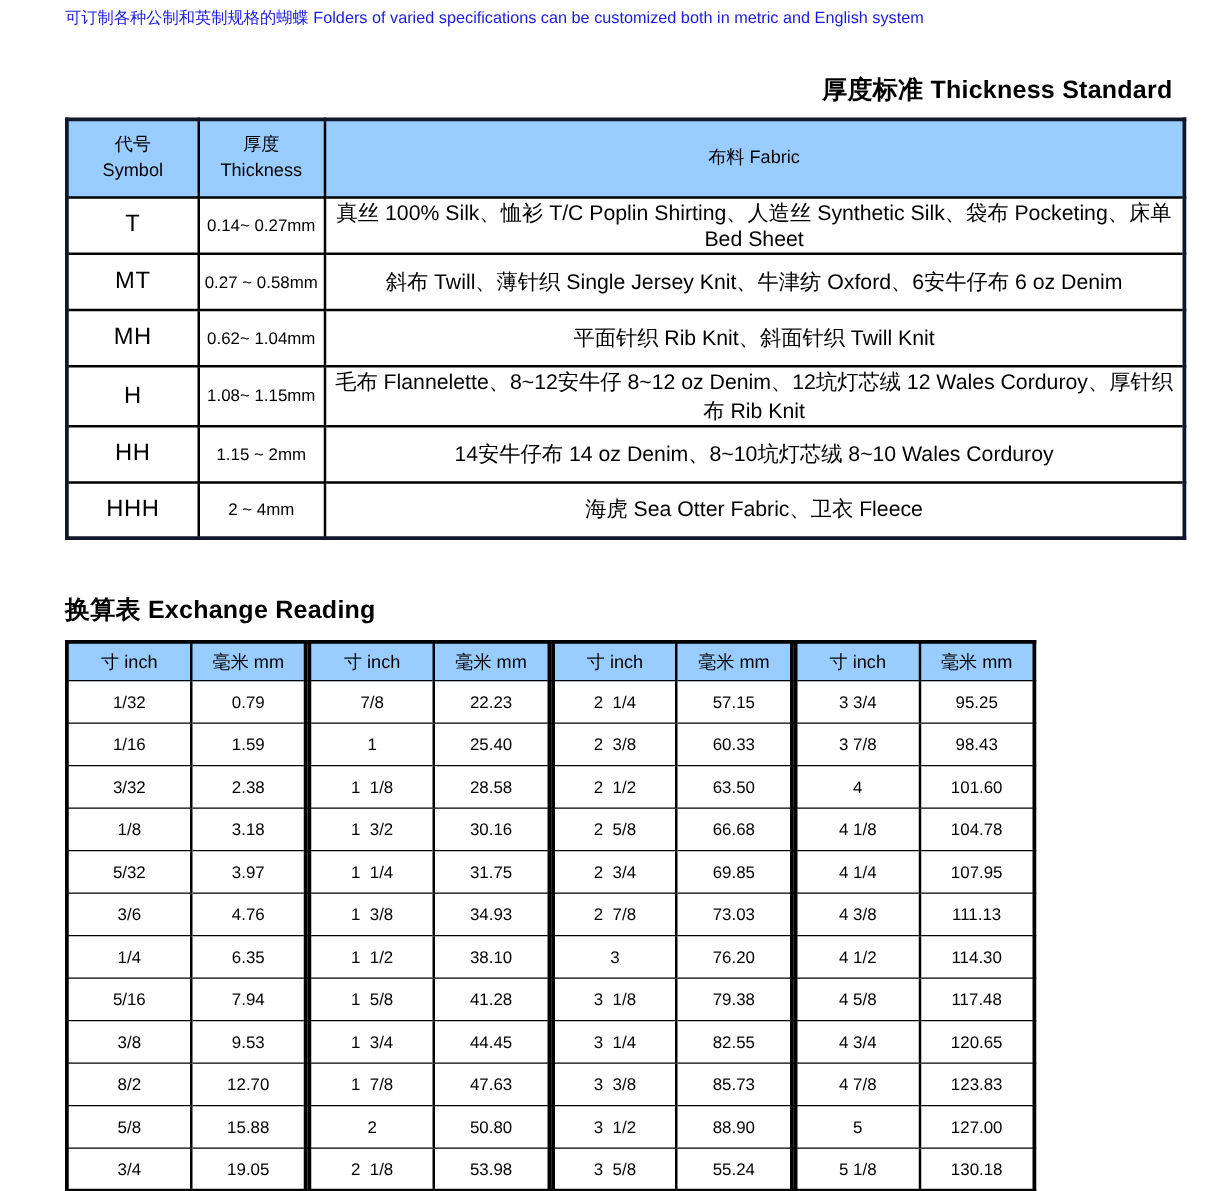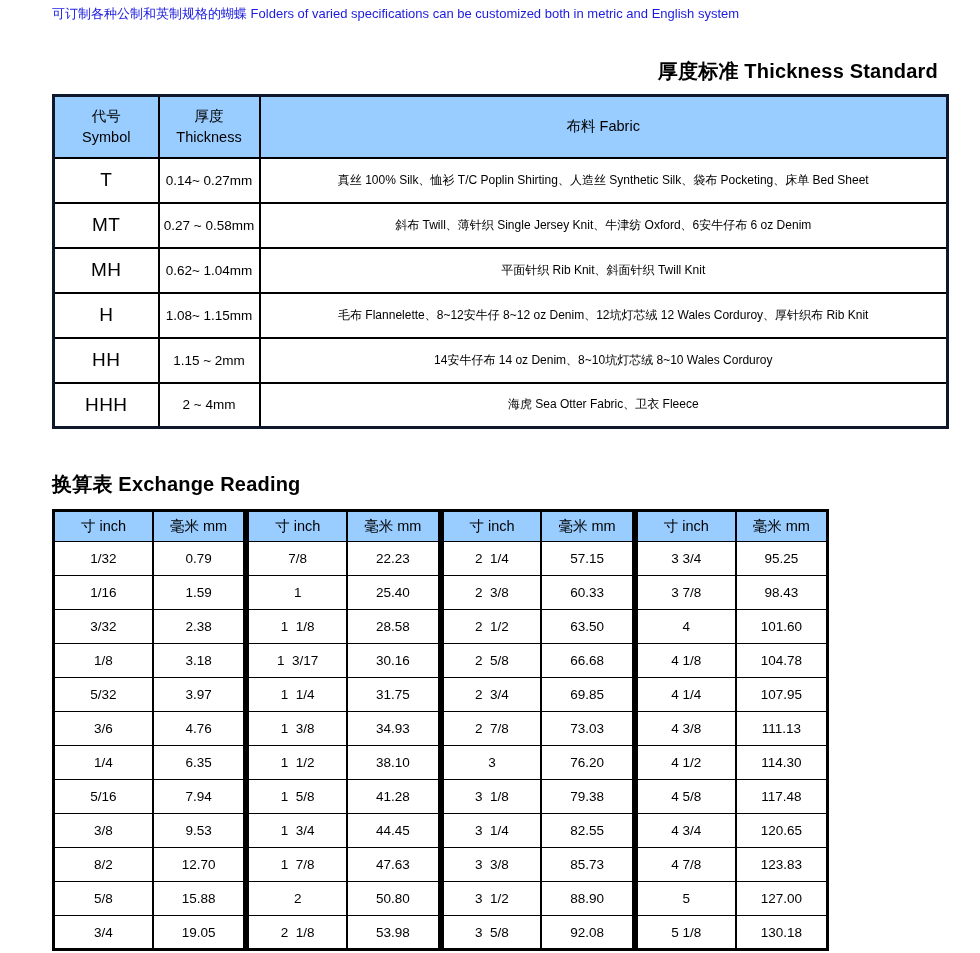--- a/index.html
+++ b/index.html
@@ -45,21 +45,21 @@
     font-weight: 400;
     font-size: 14.5px;
     height: 62px;
     line-height: 21px;
   }
   .col-symbol    { width: 105px; }
   .col-thickness { width: 101px; }
   .thickness-table td { height: 45px; font-size: 13px; }
   .thickness-table td.sym { font-size: 19px; letter-spacing: 0.5px; }
   .thickness-table td.thk { font-size: 13.5px; }
-  .thickness-table td.fab { font-size: 12px; padding: 0 6px; }
+  .thickness-table td.fab { font-size: 17px; padding: 0 6px; }
 
   
   .exchange-row {
     display: flex;
     justify-content: space-between;
     width: 777px;
   }
   .exchange-table {
     width: 207px;
     border: 3px solid #000;
@@ -219,21 +219,21 @@
           </tr>
           <tr>
             <td class="c-inch">1</td>
             <td class="c-mm">25.40</td>
           </tr>
           <tr>
             <td class="c-inch">1  1/8</td>
             <td class="c-mm">28.58</td>
           </tr>
           <tr>
-            <td class="c-inch">1  3/17</td>
+            <td class="c-inch">1  3/2</td>
             <td class="c-mm">30.16</td>
           </tr>
           <tr>
             <td class="c-inch">1  1/4</td>
             <td class="c-mm">31.75</td>
           </tr>
           <tr>
             <td class="c-inch">1  3/8</td>
             <td class="c-mm">34.93</td>
           </tr>
@@ -311,21 +311,21 @@
           <tr>
             <td class="c-inch">3  3/8</td>
             <td class="c-mm">85.73</td>
           </tr>
           <tr>
             <td class="c-inch">3  1/2</td>
             <td class="c-mm">88.90</td>
           </tr>
           <tr>
             <td class="c-inch">3  5/8</td>
-            <td class="c-mm">92.08</td>
+            <td class="c-mm">55.24</td>
           </tr>
         </tbody>
     </table>
 
     <table class="exchange-table">
       <thead>
         <tr>
           <th class="c-inch">寸 inch</th>
           <th class="c-mm">毫米 mm</th>
         </tr>

